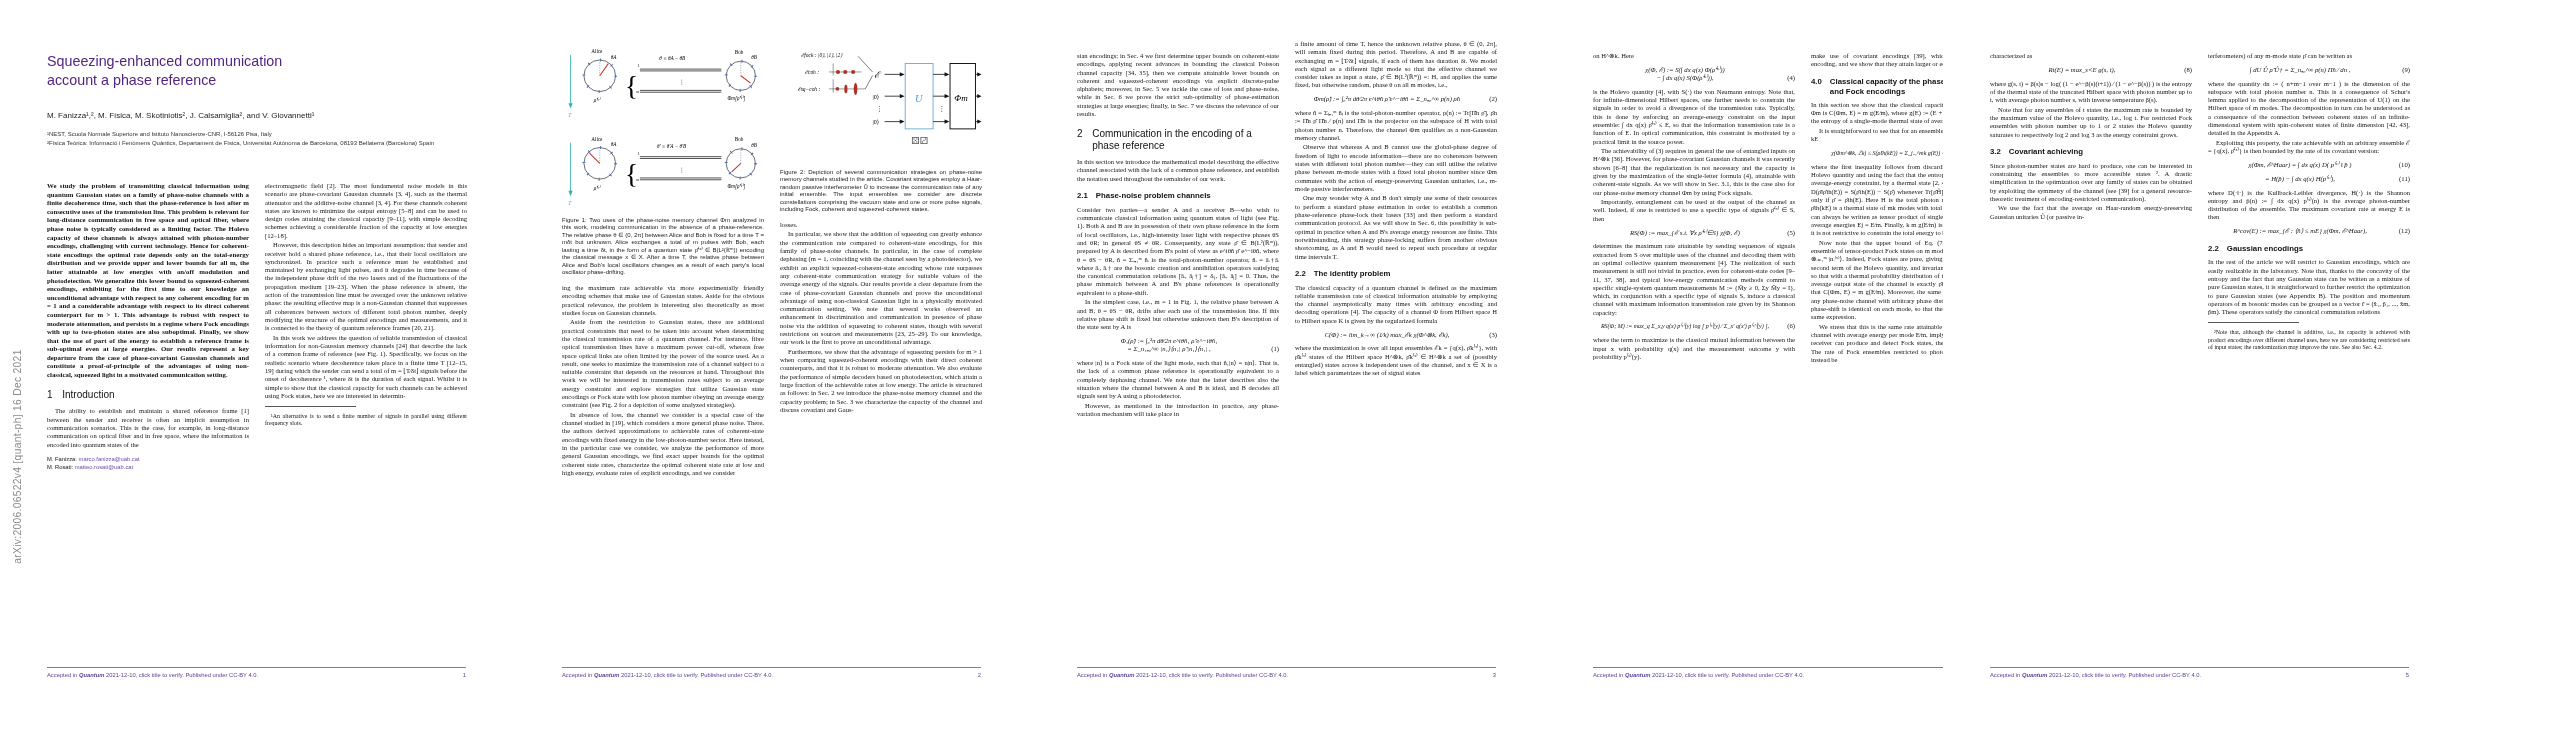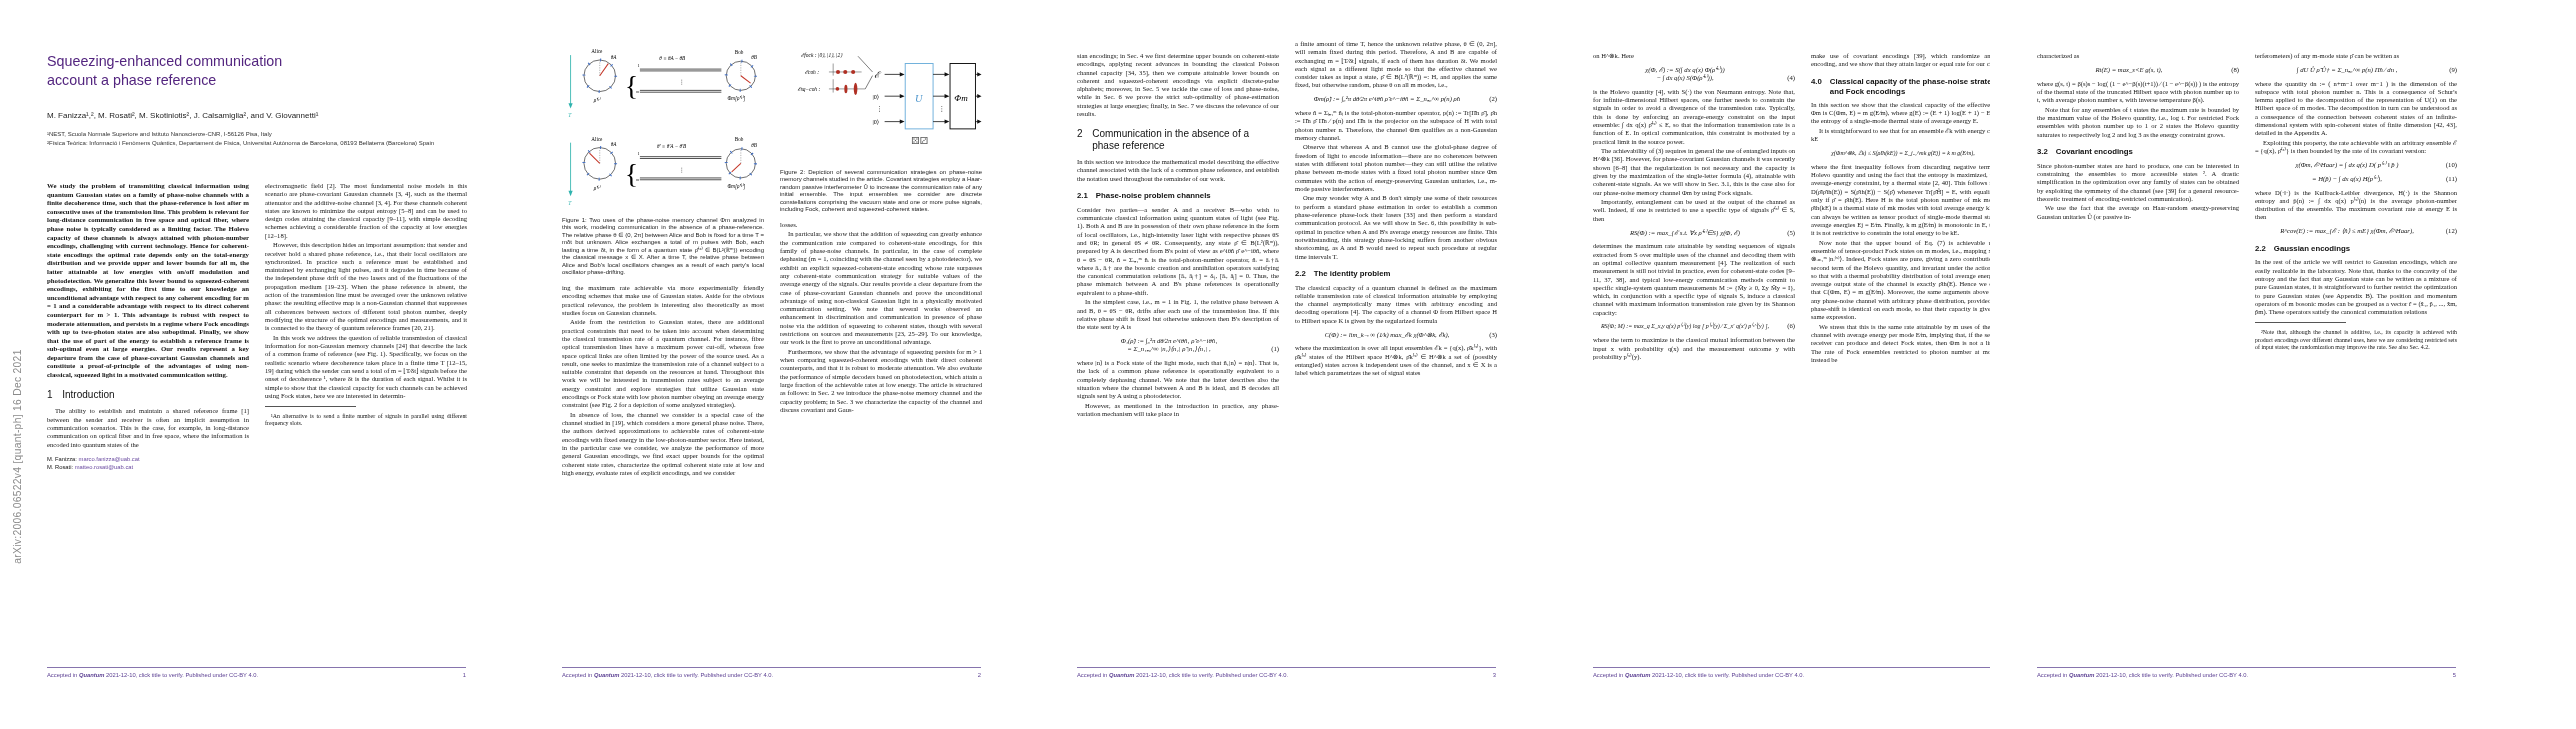--- a/index.html
+++ b/index.html
@@ -35,21 +35,21 @@
 </style>
 </head>
 <body>
 
 <div class="pg" style="left:0">
   <div class="sidebar">arXiv:2006.06522v4  [quant-ph]  16 Dec 2021</div>
   <div class="title">
     <div>Squeezing-enhanced communication</div>
     <div>account a phase reference</div>
   </div>
-  <div class="authors">M. Fanizza¹,²,  M. Rosati², M. Skotiniotis², J. Calsamiglia², and V. Giovannetti¹</div>
+  <div class="authors">M. Fanizza¹,²,  M. Física, M. Skotiniotis², J. Calsamiglia², and V. Giovannetti¹</div>
   <div class="affs">
     <div>¹NEST, Scuola Normale Superiore and Istituto Nanoscienze-CNR, I-56126 Pisa, Italy</div>
     <div>²Física Teòrica: Informació i Fenòmens Quàntics, Departament de Física, Universitat Autònoma de Barcelona, 08193 Bellaterra (Barcelona) Spain</div>
   </div>
   <div class="col" style="left:47px;top:182px;height:480px">
     <p class="pn abs">We study the problem of transmitting classical information using quantum Gaussian states on a family of phase-noise channels with a finite decoherence time, such that the phase-reference is lost after m consecutive uses of the transmission line. This problem is relevant for long-distance communication in free space and optical fiber, where phase noise is typically considered as a limiting factor. The Holevo capacity of these channels is always attained with photon-number encodings, challenging with current technology. Hence for coherent-state encodings the optimal rate depends only on the total-energy distribution and we provide upper and lower bounds for all m, the latter attainable at low energies with on/off modulation and photodetection. We generalize this lower bound to squeezed-coherent encodings, exhibiting for the first time to our knowledge an unconditional advantage with respect to any coherent encoding for m = 1 and a considerable advantage with respect to its direct coherent counterpart for m &gt; 1. This advantage is robust with respect to moderate attenuation, and persists in a regime where Fock encodings with up to two-photon states are also suboptimal. Finally, we show that the use of part of the energy to establish a reference frame is sub-optimal even at large energies. Our results represent a key departure from the case of phase-covariant Gaussian channels and constitute a proof-of-principle of the advantages of using non-classical, squeezed light in a motivated communication setting.</p>
     <div class="h1">
       <span>1</span>
       <span>Introduction</span>
     </div>
@@ -202,21 +202,21 @@
     <span><span>Accepted in </span><span class="q">Quantum</span><span> 2021-12-10, click title to verify. Published under CC-BY 4.0.</span></span>
     <span>2</span>
   </div>
 </div>
 
 <div class="pg" style="left:1030px">
   <div class="col" style="left:47px;top:52px;height:611px">
     <p class="pn">sian encodings; in Sec. 4 we first determine upper bounds on coherent-state encodings, applying recent advances in bounding the classical Poisson channel capacity [34, 35], then we compute attainable lower bounds on coherent and squeezed-coherent encodings via explicit discrete-pulse alphabets; moreover, in Sec. 5 we tackle the case of loss and phase-noise, while in Sec. 6 we prove the strict sub-optimality of phase-estimation strategies at large energies; finally, in Sec. 7 we discuss the relevance of our results.</p>
     <div class="h1">
       <span>2</span>
-      <span>Communication in the absence of a phase reference</span>
+      <span>Communication in the encoding of a phase reference</span>
     </div>
     <p class="pn">In this section we introduce the mathematical model describing the effective channel associated with the lack of a common phase reference, and establish the notation used throughout the remainder of our work.</p>
     <div class="h2">
       <span>2.1</span>
       <span>Phase-noise problem channels</span>
     </div>
     <p class="pn">Consider two parties—a sender A and a receiver B—who wish to communicate classical information using quantum states of light (see Fig. 1). Both A and B are in possession of their own phase reference in the form of local oscillators, i.e., high-intensity laser light with respective phases θS and θR; in general θS ≠ θR. Consequently, any state ρ̂ ∈ B(L²(ℝᵐ)), prepared by A is described from B's point of view as e^iθn̂ ρ̂ e^−iθn̂, where θ = θS − θR, n̂ = Σᵢ₌₁ᵐ n̂ᵢ is the total-photon-number operator, n̂ᵢ = âᵢ†âᵢ where âᵢ, âᵢ† are the bosonic creation and annihilation operators satisfying the canonical commutation relations [âᵢ, âⱼ†] = δᵢⱼ, [âᵢ, âⱼ] = 0. Thus, the phase mismatch between A and B's phase references is operationally equivalent to a phase-shift.</p>
     <p class="p">In the simplest case, i.e., m = 1 in Fig. 1, the relative phase between A and B, θ = θS − θR, drifts after each use of the transmission line. If this relative phase shift is fixed but otherwise unknown then B's description of the state sent by A is</p>
     <div class="eq2l">
       <div class="row">
@@ -299,32 +299,32 @@
     <p class="pn">where the first inequality follows from discarding negative terms in the Holevo quantity and using the fact that the entropy is maximized, under an average-energy constraint, by a thermal state [2, 40]. This follows from 0 ≤ D(ρ̂‖ρ̂th(E)) = S(ρ̂th(E)) − S(ρ̂) whenever Tr[ρ̂Ĥ] = E, with equality if and only if ρ̂ = ρ̂th(E). Here H is the total photon number of mk modes and ρ̂th(kE) is a thermal state of mk modes with total average energy kE, which can always be written as tensor product of single-mode thermal states with average energies Ej = E∕m. Finally, k m g(E∕m) is monotonic in E, therefore it is not restrictive to constrain the total energy to be kE.</p>
     <p class="p">Now note that the upper bound of Eq. (7) is achievable using an ensemble of tensor-product Fock states on m modes, i.e., mapping x ∈ X ↦ ⊗ᵢ₌₁ᵐ |nᵢ⁽ˣ⁾⟩. Indeed, Fock states are pure, giving a zero contribution to the second term of the Holevo quantity, and invariant under the action of Φm, so that with a thermal probability distribution of total average energy E, the average output state of the channel is exactly ρ̂th(E). Hence we conclude that C(Φm, E) = m g(E∕m). Moreover, the same arguments above apply to any phase-noise channel with arbitrary phase distribution, provided that the phase-shift is identical on each mode, so that their capacity is given by the same expression.</p>
     <p class="p">We stress that this is the same rate attainable by m uses of the identity channel with average energy per mode E∕m, implying that, if the sender and receiver can produce and detect Fock states, then Φm is not a limitation. The rate of Fock ensembles restricted to photon number at most t can instead be</p>
   </div>
   <div class="foot">
     <span><span>Accepted in </span><span class="q">Quantum</span><span> 2021-12-10, click title to verify. Published under CC-BY 4.0.</span></span>
     <span>4</span>
   </div>
 </div>
 
-<div class="pg" style="left:1990px">
+<div class="pg" style="left:1943px">
   <div class="col" style="left:47px;top:52px;height:611px">
     <p class="pn">characterized as</p>
     <div class="eq">
       <span class="ex">Rt(E) = max_s&lt;E  g(s, t),</span>
         <span class="en">(8)</span>
     </div>
     <p class="pn">where g(s, t) = β(s)s − log( (1 − e^−β(s)(t+1)) ∕ (1 − e^−β(s)) ) is the entropy of the thermal state of the truncated Hilbert space with photon number up to t, with average photon number s, with inverse temperature β(s).</p>
     <p class="p">Note that for any ensembles of t states the maximum rate is bounded by the maximum value of the Holevo quantity, i.e., log t. For restricted Fock ensembles with photon number up to 1 or 2 states the Holevo quantity saturates to respectively log 2 and log 3 as the energy constraint grows.</p>
     <div class="h2">
       <span>3.2</span>
-      <span>Covariant encodings</span>
+      <span>Covariant achieving</span>
     </div>
     <p class="pn">Since photon-number states are hard to produce, one can be interested in constraining the ensembles to more accessible states ². A drastic simplification in the optimization over any family of states can be obtained by exploiting the symmetry of the channel (see [39] for a general resource-theoretic treatment of encoding-restricted communication).</p>
     <p class="p">We use the fact that the average on Haar-random energy-preserving Gaussian unitaries Û (or passive in-</p>
   </div>
   <div class="col" style="left:265px;top:52px;height:611px">
     <p class="pn">terferometers) of any m-mode state ρ̂ can be written as</p>
     <div class="eq">
       <span class="ex">∫ dU Û ρ̂ Û† = Σ_n₌₀^∞ p(n) Π̂n ∕ dn ,</span>
         <span class="en">(9)</span>
     </div>

